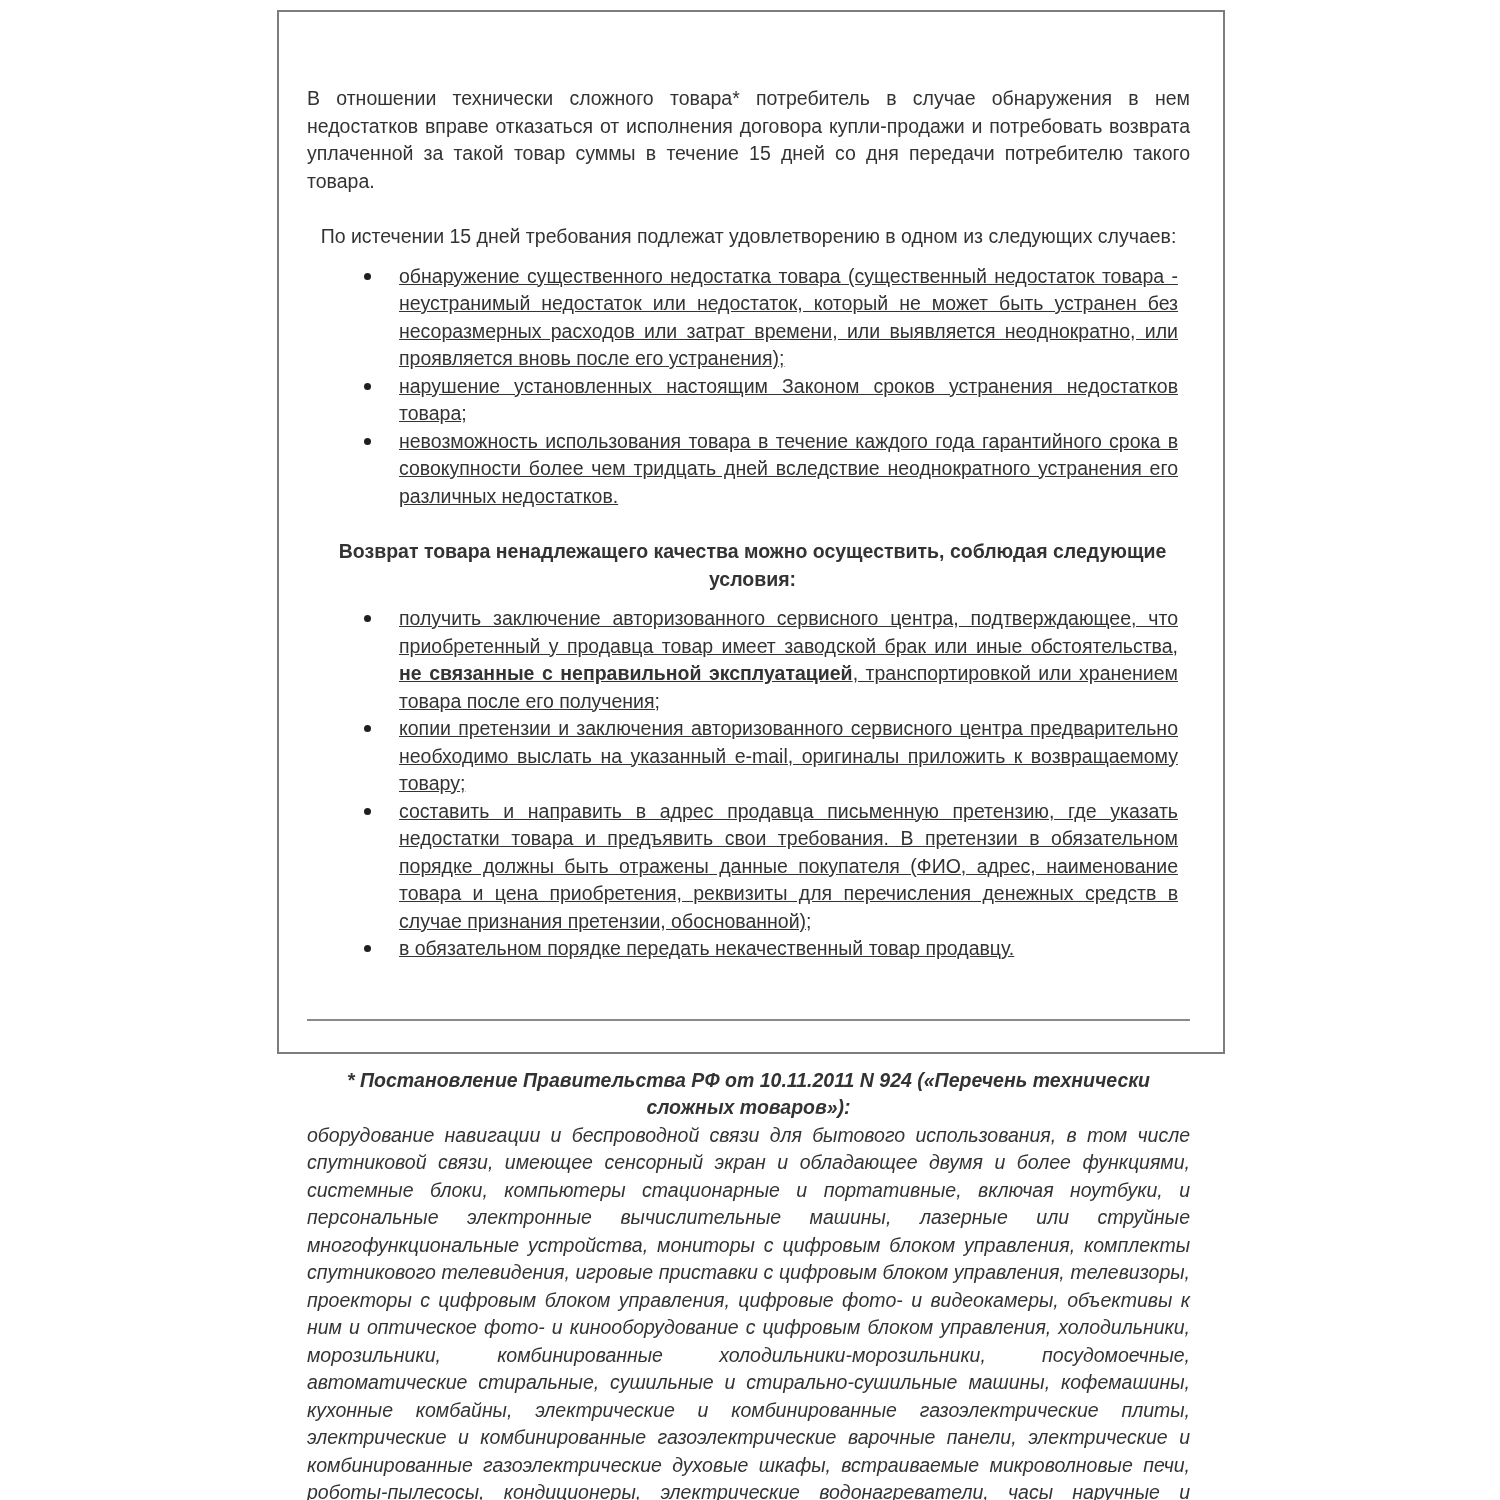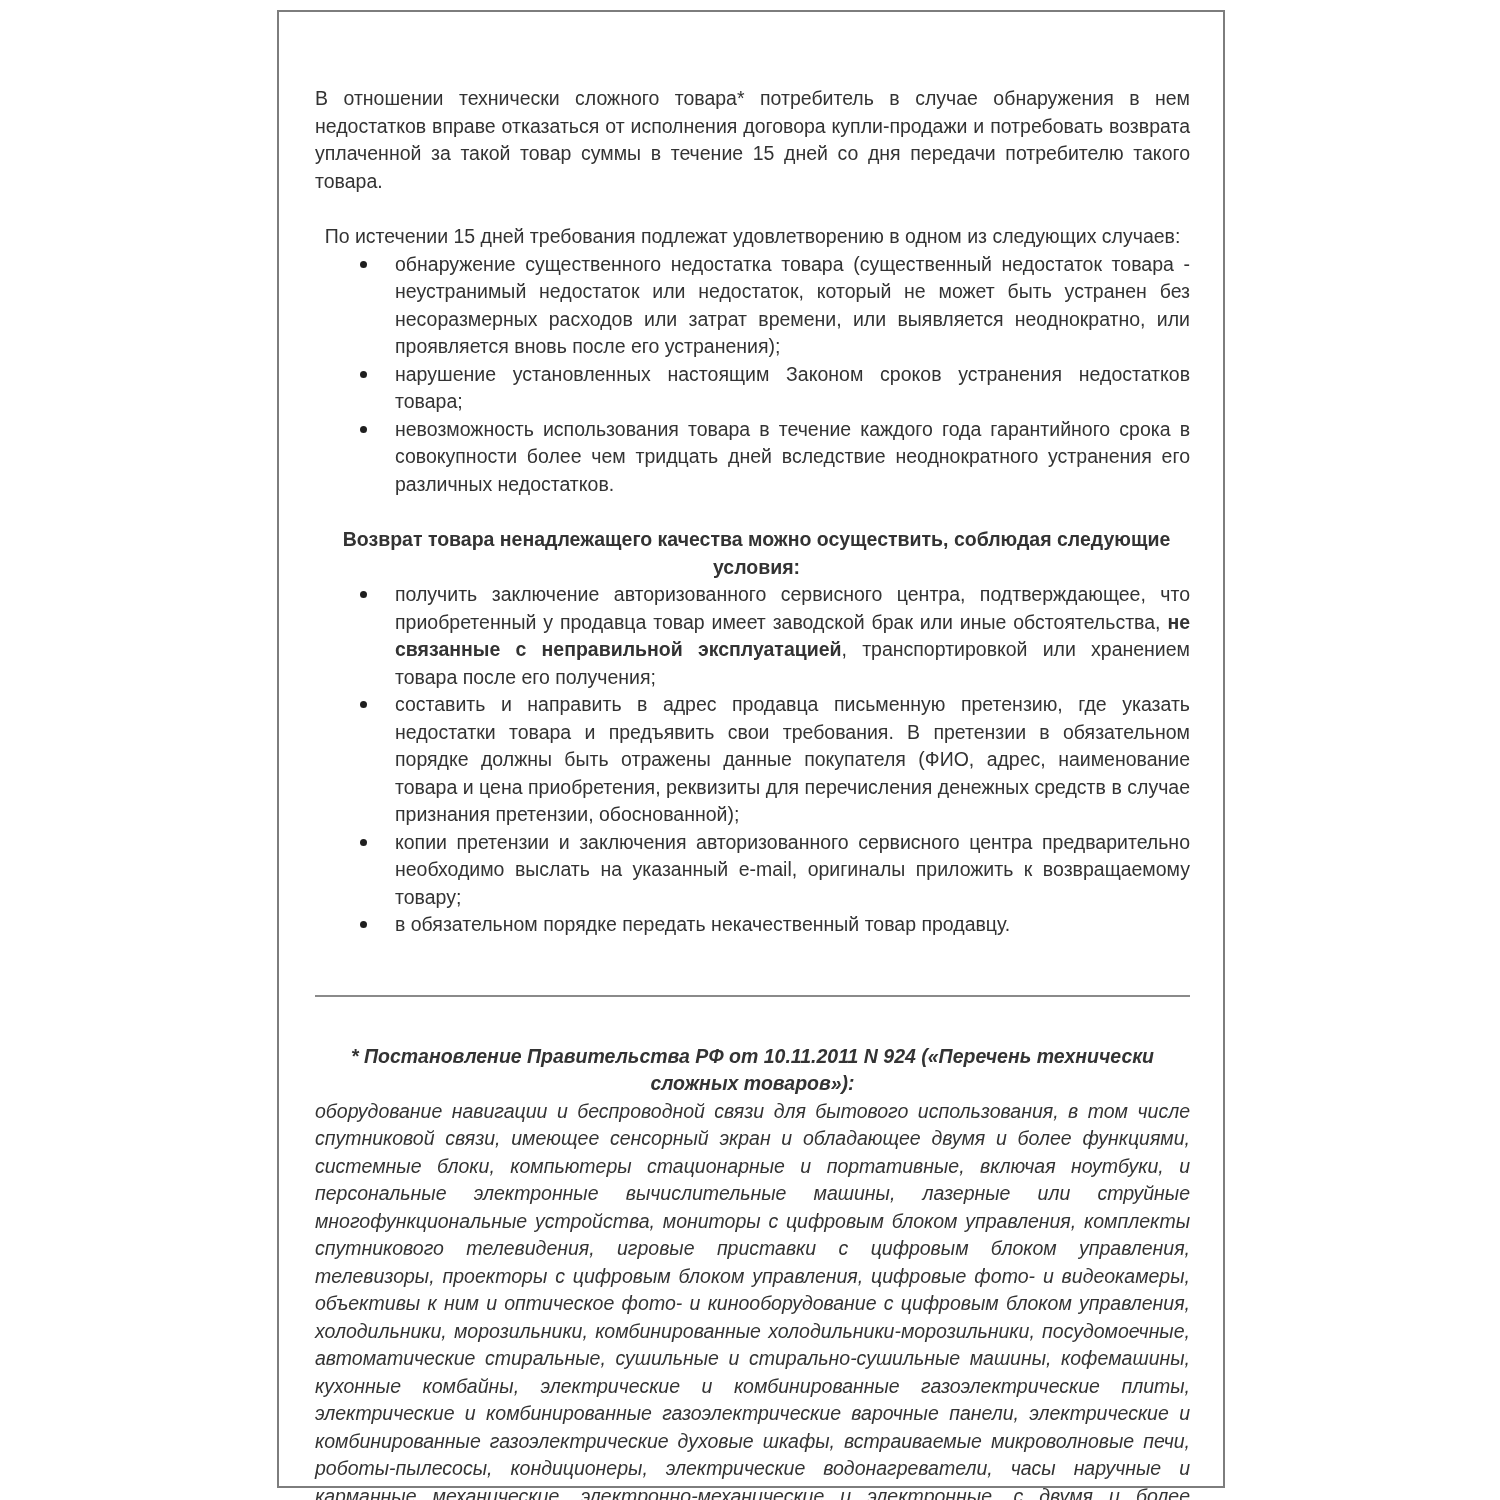--- a/index.html
+++ b/index.html
@@ -12,25 +12,25 @@
     width: 1500px;
     height: 1500px;
     font-family: "Liberation Sans", "DejaVu Sans", sans-serif;
     color: #333333;
   }
   .page {
     position: absolute;
     left: 277px;
     top: 10px;
     width: 948px;
-    height: 1478px;
+    height: 1044px;
     box-sizing: border-box;
     background: #ffffff;
     border: 2px solid #7d7d7d;
-    padding: 73px 33px 0 36px;
+    padding: 73px 33px 0 28px;
   }
   .para {
     margin: 0;
     font-size: 19.5px;
     line-height: 27.5px;
     text-align: justify;
   }
   .intro {
     margin-bottom: 28px;
   }
@@ -38,23 +38,24 @@
     text-align: center;
   }
   .bold {
     font-weight: bold;
   }
   .conditions-heading {
     margin-top: 28px;
     margin-left: 8px;
   }
   ul.bullets {
-    margin: 0;
+    margin: 12px;
     padding: 0 0 0 80px;
     list-style: none;
+    text-decoration: underline;
   }
   ul.bullets li {
     position: relative;
     font-size: 19.5px;
     line-height: 27.5px;
     text-align: justify;
   }
   ul.bullets li::before {
     content: "";
     position: absolute;
@@ -98,22 +99,22 @@
   <ul class="bullets">
       <li><span>обнаружение существенного недостатка товара (существенный недостаток товара - неустранимый недостаток или недостаток, который не может быть устранен без несоразмерных расходов или затрат времени, или выявляется неоднократно, или проявляется вновь после его устранения);</span></li>
       <li><span>нарушение установленных настоящим Законом сроков устранения недостатков товара;</span></li>
       <li><span>невозможность использования товара в течение каждого года гарантийного срока в совокупности более чем тридцать дней вследствие неоднократного устранения его различных недостатков.</span></li>
     </ul>
 
   <p class="para section-lead bold conditions-heading">Возврат товара ненадлежащего качества можно осуществить, соблюдая следующие условия:</p>
 
   <ul class="bullets">
       <li><span>получить заключение авторизованного сервисного центра, подтверждающее, что приобретенный у продавца товар имеет заводской брак или иные обстоятельства, </span><b>не связанные с неправильной эксплуатацией</b><span>, транспортировкой или хранением товара после его получения;</span></li>
+      <li><span>копии претензии и заключения авторизованного сервисного центра предварительно необходимо выслать на указанный e-mail, оригиналы приложить к возвращаемому товару;</span></li>
       <li><span>составить и направить в адрес продавца письменную претензию, где указать недостатки товара и предъявить свои требования. В претензии в обязательном порядке должны быть отражены данные покупателя (ФИО, адрес, наименование товара и цена приобретения, реквизиты для перечисления денежных средств в случае признания претензии, обоснованной);</span></li>
-      <li><span>копии претензии и заключения авторизованного сервисного центра предварительно необходимо выслать на указанный e-mail, оригиналы приложить к возвращаемому товару;</span></li>
       <li><span>в обязательном порядке передать некачественный товар продавцу.</span></li>
     </ul>
 
   <hr class="divider">
 
   <p class="footnote-title">* Постановление Правительства РФ от 10.11.2011 N 924 («Перечень технически сложных товаров»):</p>
 
   <p class="footnote-body">оборудование навигации и беспроводной связи для бытового использования, в том числе спутниковой связи, имеющее сенсорный экран и обладающее двумя и более функциями, системные блоки, компьютеры стационарные и портативные, включая ноутбуки, и персональные электронные вычислительные машины, лазерные или струйные многофункциональные устройства, мониторы с цифровым блоком управления, комплекты спутникового телевидения, игровые приставки с цифровым блоком управления, телевизоры, проекторы с цифровым блоком управления, цифровые фото- и видеокамеры, объективы к ним и оптическое фото- и кинооборудование с цифровым блоком управления, холодильники, морозильники, комбинированные холодильники-морозильники, посудомоечные, автоматические стиральные, сушильные и стирально-сушильные машины, кофемашины, кухонные комбайны, электрические и комбинированные газоэлектрические плиты, электрические и комбинированные газоэлектрические варочные панели, электрические и комбинированные газоэлектрические духовые шкафы, встраиваемые микроволновые печи, роботы-пылесосы, кондиционеры, электрические водонагреватели, часы наручные и карманные механические, электронно-механические и электронные, с двумя и более функциями, инструмент электрифицированный (машины ручные и переносные электрические).</p>
 </div>
 

